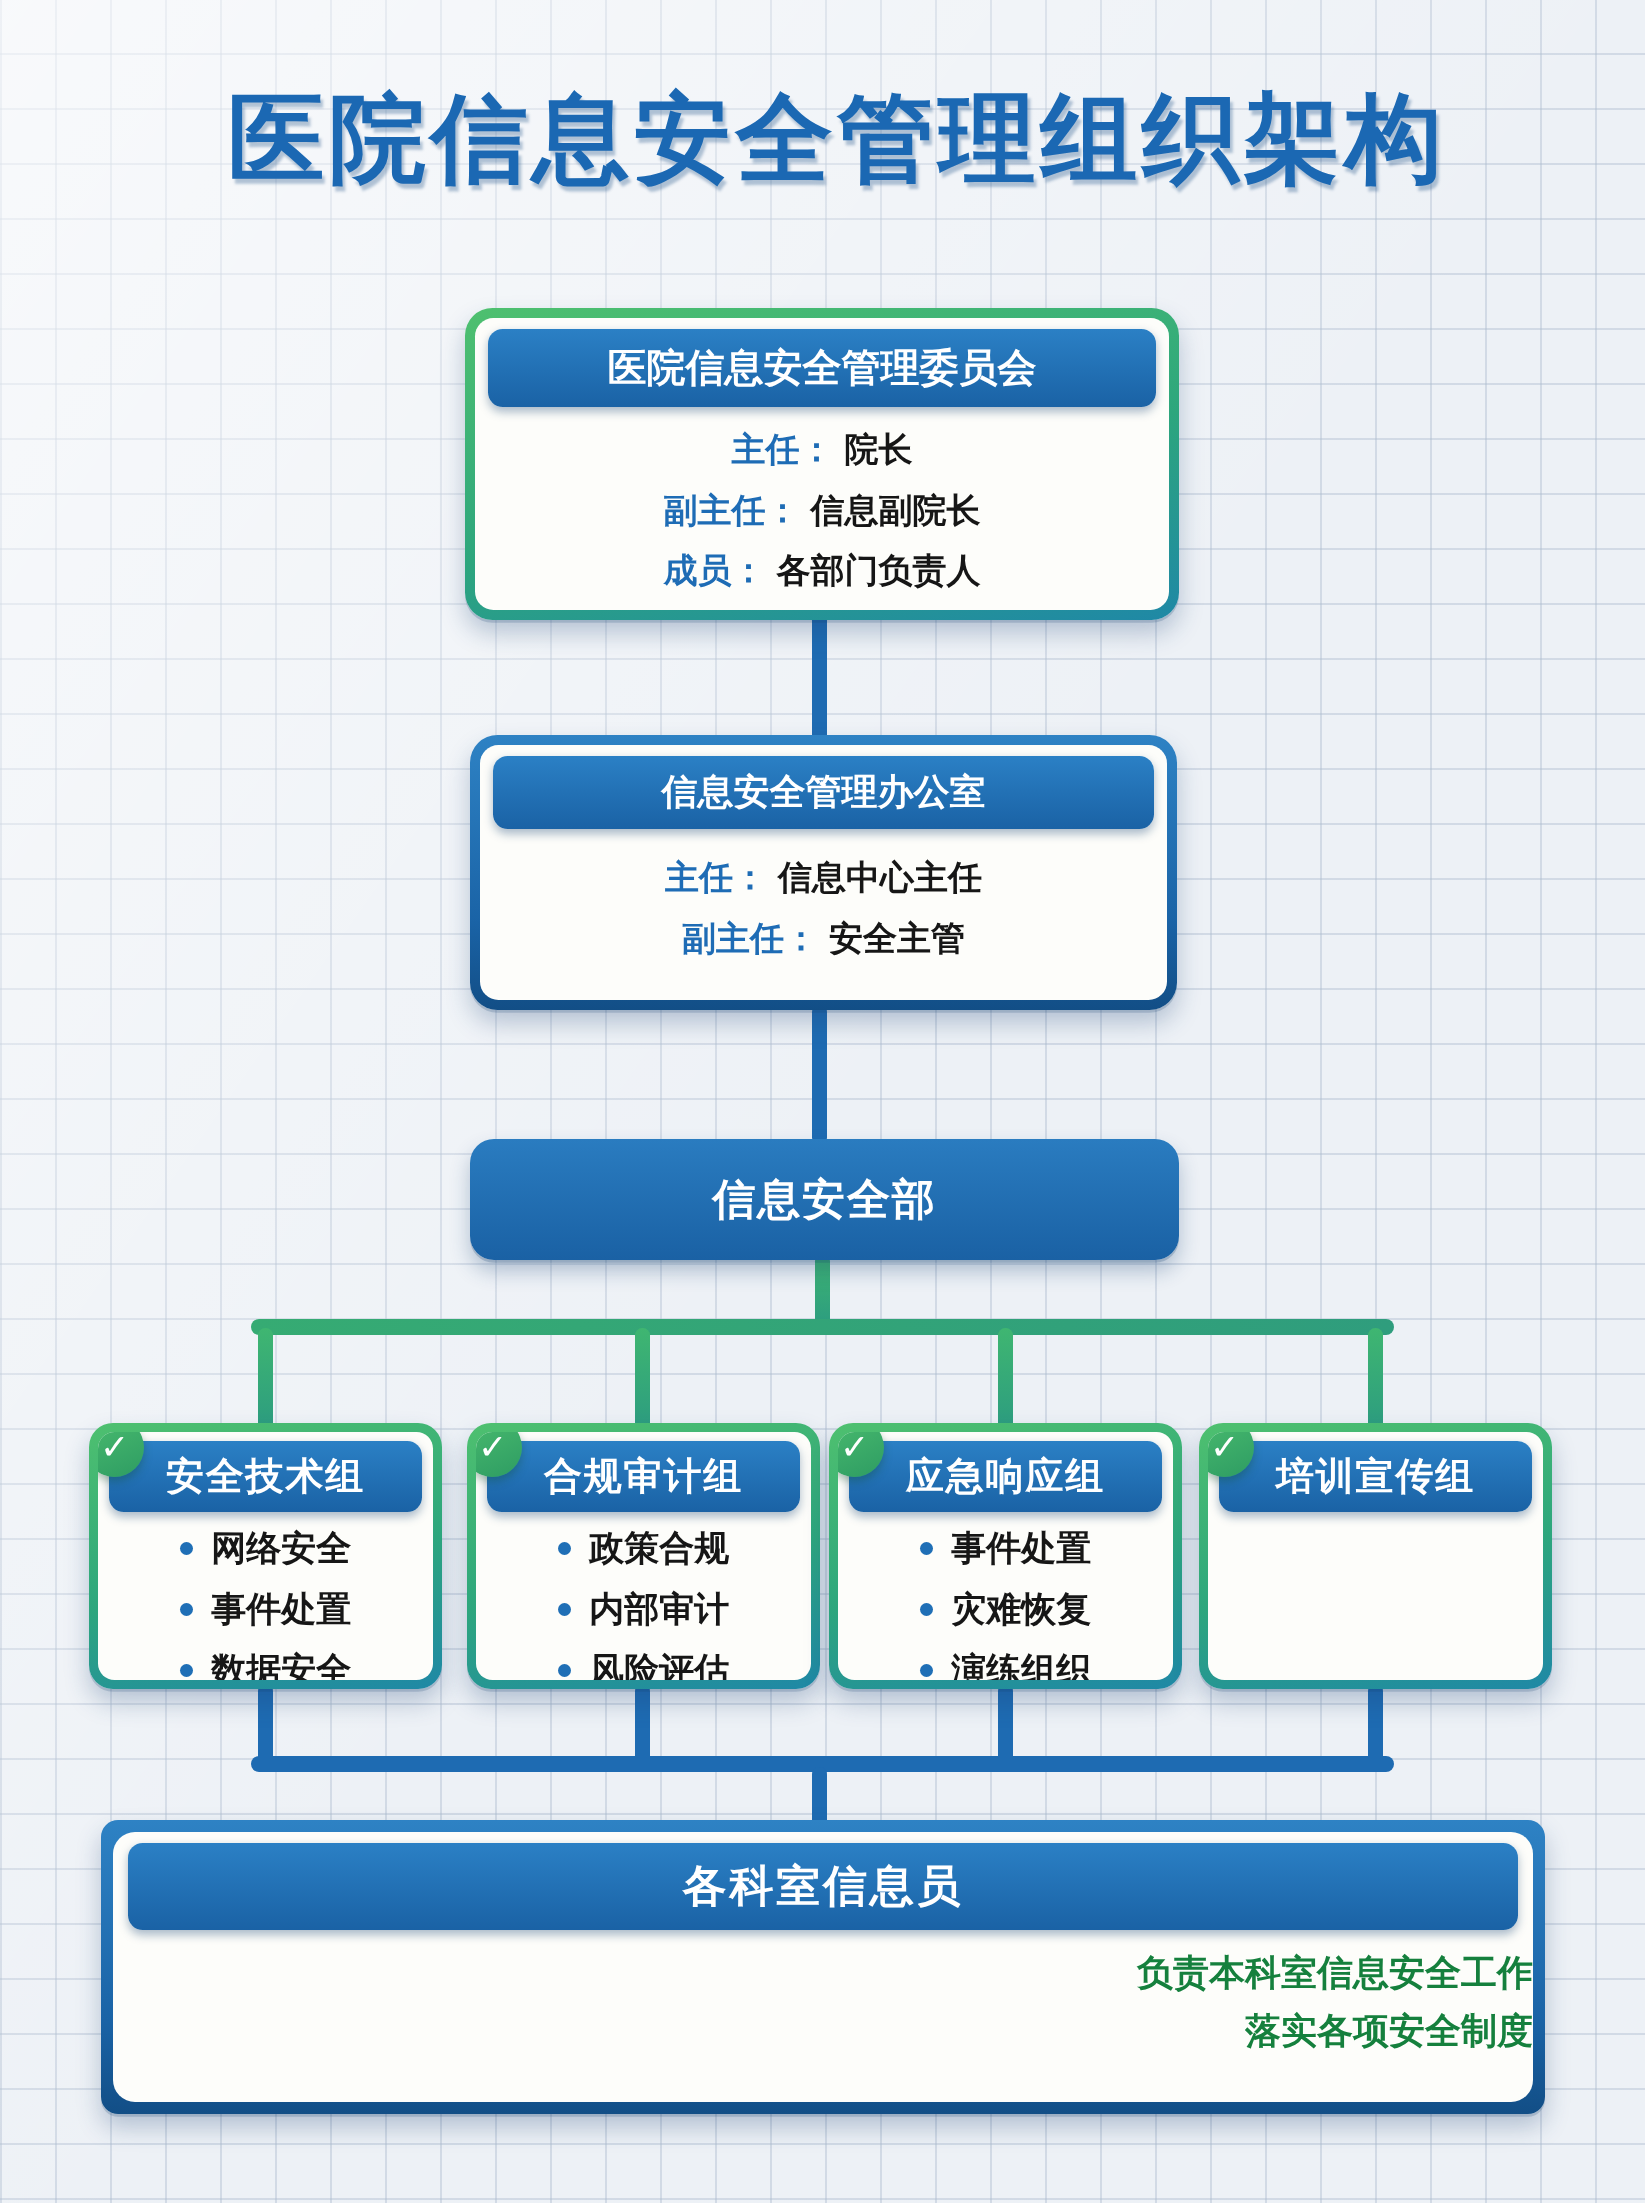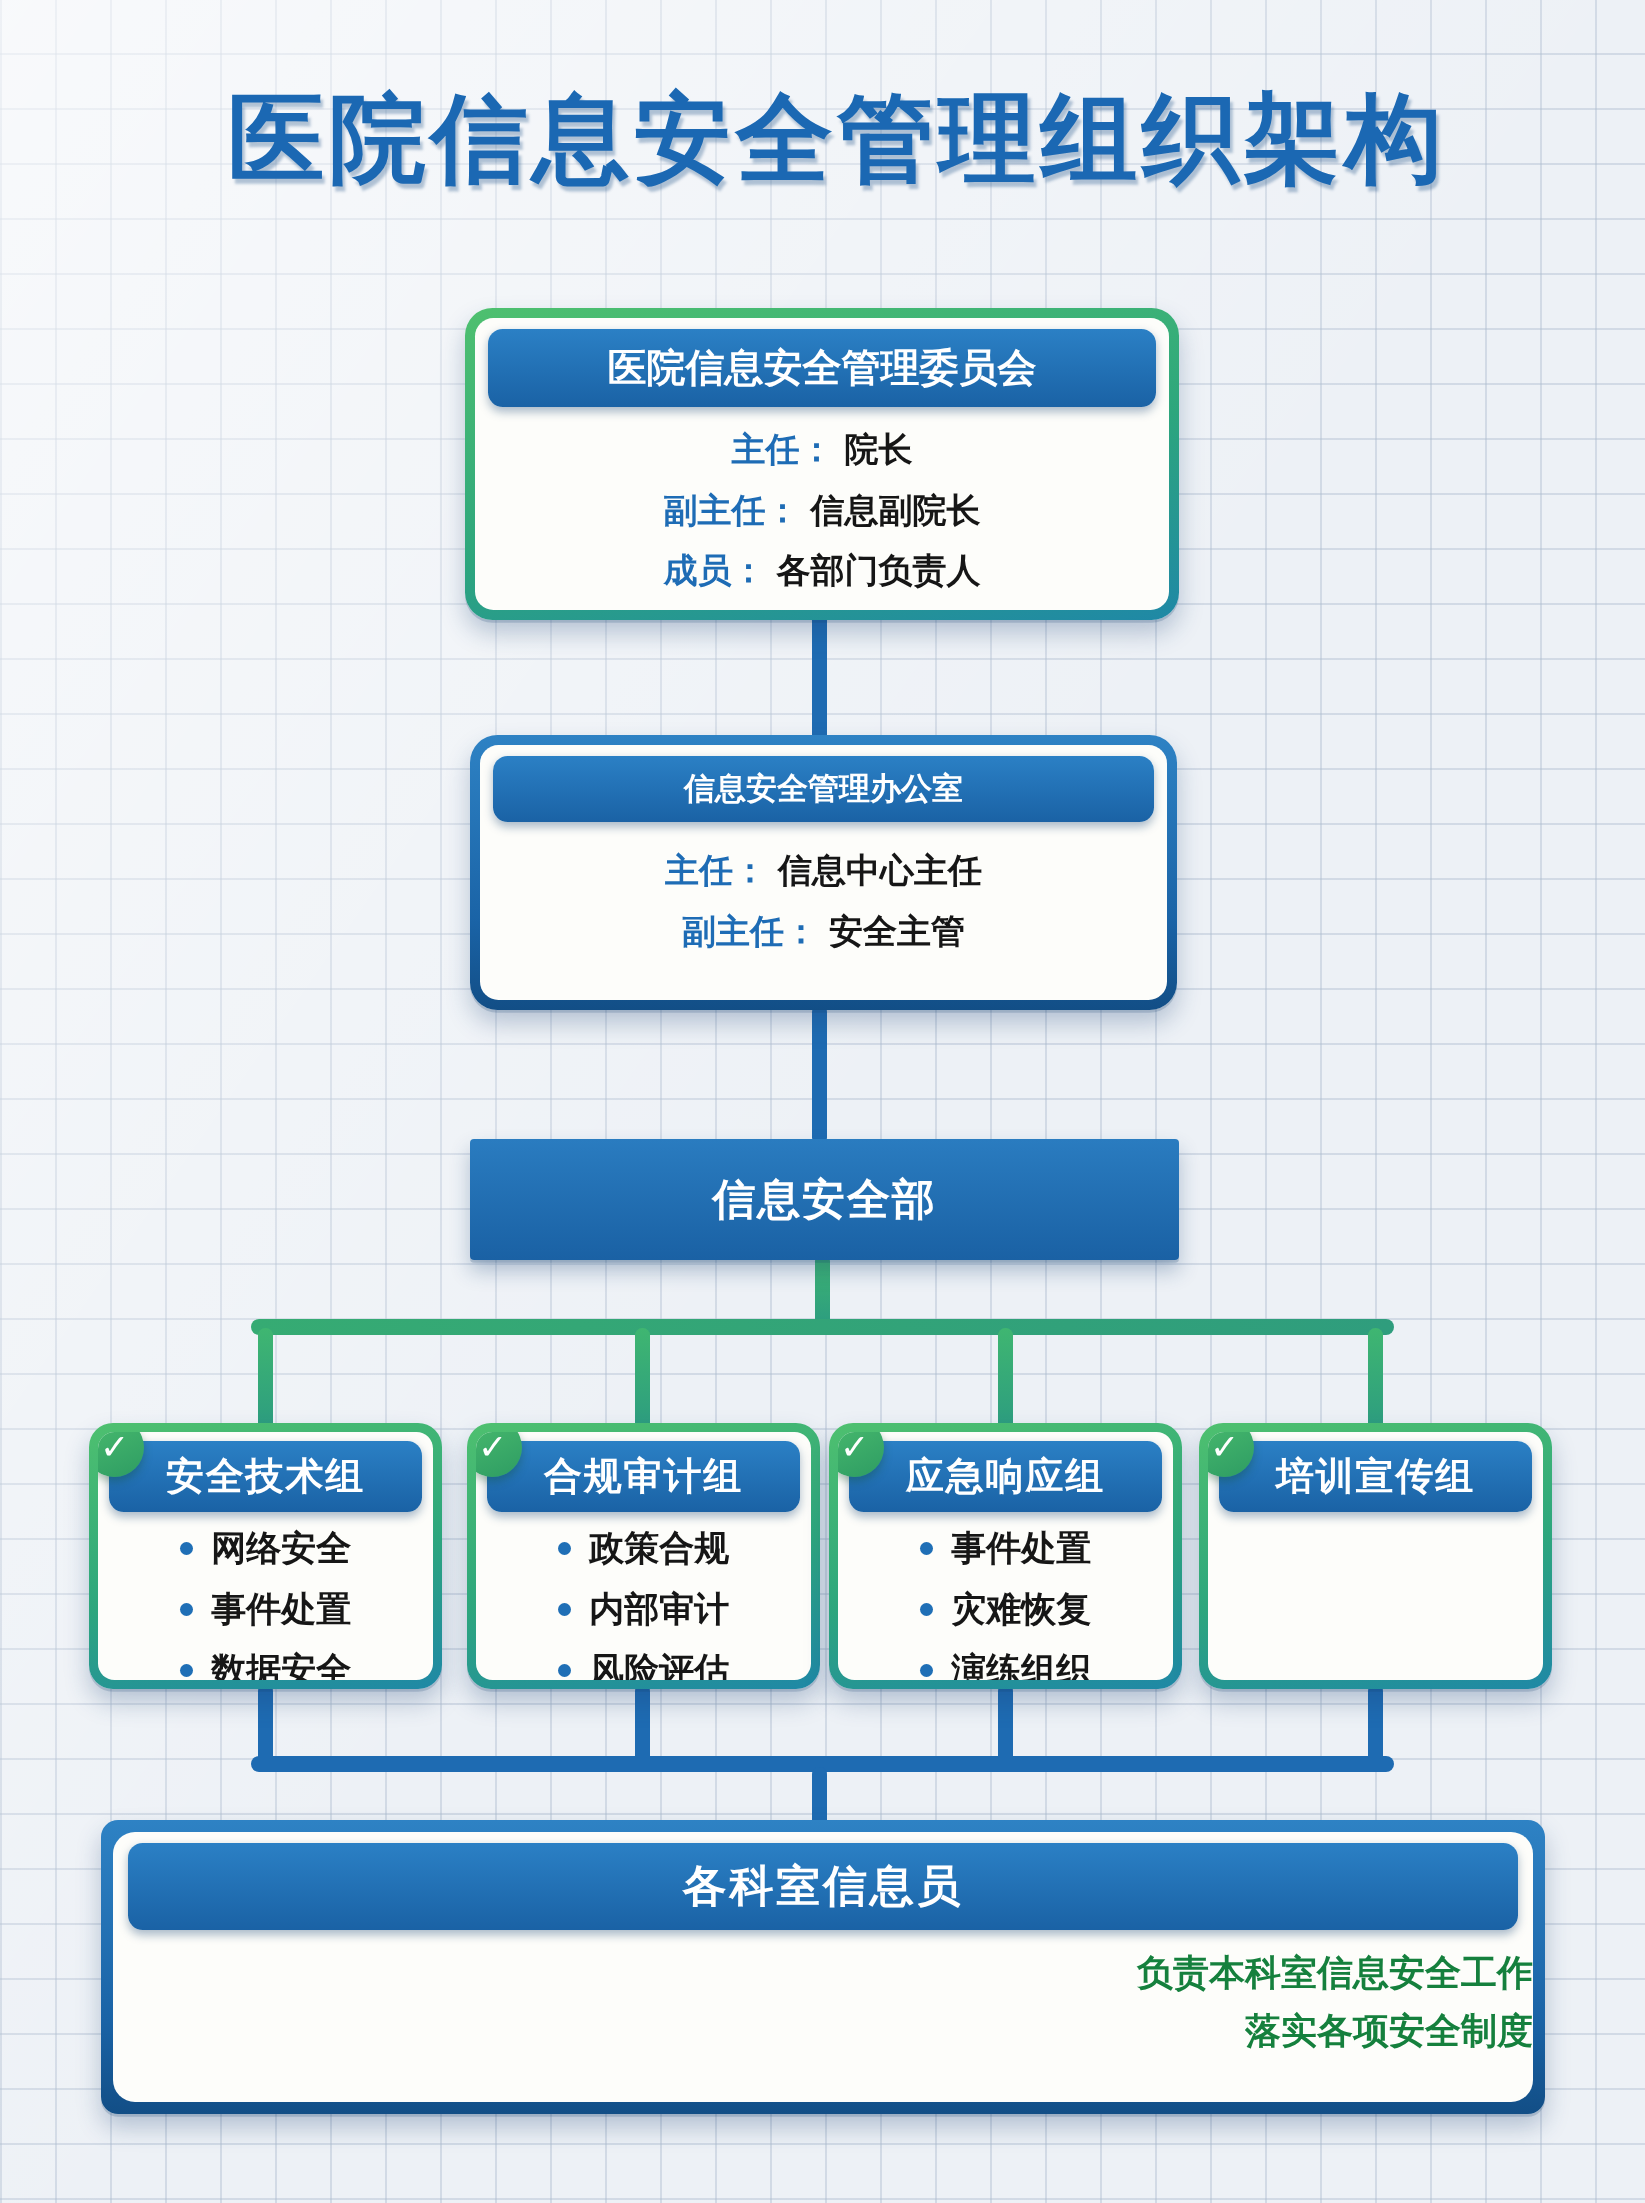--- a/index.html
+++ b/index.html
@@ -35,21 +35,21 @@
     box-shadow:0 4.6px 9.2px rgba(15,60,110,.35);
   }
   .kv-rows{margin-top:20px;display:flex;flex-direction:column;gap:14.7px;}
   .kv-row{display:flex;justify-content:center;font-size:34px;font-weight:700;line-height:1.35;}
   .kv-label{color:#1e6cb5;margin-right:11px;white-space:pre;}
   .kv-value{color:#161616;}
   
   .dept{
     position:absolute;left:470px;top:1139px;width:709px;height:121px;
     background:linear-gradient(180deg,#2a7cc0,#1a61a4);
-    border-radius:4px;color:#fff;font-size:43px;font-weight:800;
+    border-radius:24px;color:#fff;font-size:43px;font-weight:800;
     display:flex;align-items:center;justify-content:center;letter-spacing:1.8px;
     box-shadow:0 11px 20px rgba(28,70,120,.30), 0 2.8px 0 rgba(16,60,105,.2);z-index:2;
   }
   
   .vline{position:absolute;width:14.7px;border-radius:7.3px;z-index:1;}
   .hbar{position:absolute;height:15.6px;border-radius:8.3px;z-index:1;}
   .c-blue{background:#1e6bb2;}
   .c-green{background:linear-gradient(180deg,#3fb671,#2c9c80);}
   .hbar.c-green{background:linear-gradient(90deg,#36ab73,#2f9d7d);}
   
@@ -109,21 +109,21 @@
         <div class="kv-row">
           <span class="kv-label">成员：</span>
           <span class="kv-value">各部门负责人</span>
         </div>
       </div>
     </div>
   </div>
 
   <div class="wrap wrap-blue" style="left:470px;top:735px;width:707px;height:275px;">
     <div class="inner">
-      <div class="hdr" style="font-size:31px;">信息安全管理办公室</div>
+      <div class="hdr" style="font-size:36px;">信息安全管理办公室</div>
       <div class="kv-rows" style="margin-top:26px;">
         <div class="kv-row">
           <span class="kv-label">主任：</span>
           <span class="kv-value">信息中心主任</span>
         </div>
         <div class="kv-row">
           <span class="kv-label">副主任：</span>
           <span class="kv-value">安全主管</span>
         </div>
       </div>

